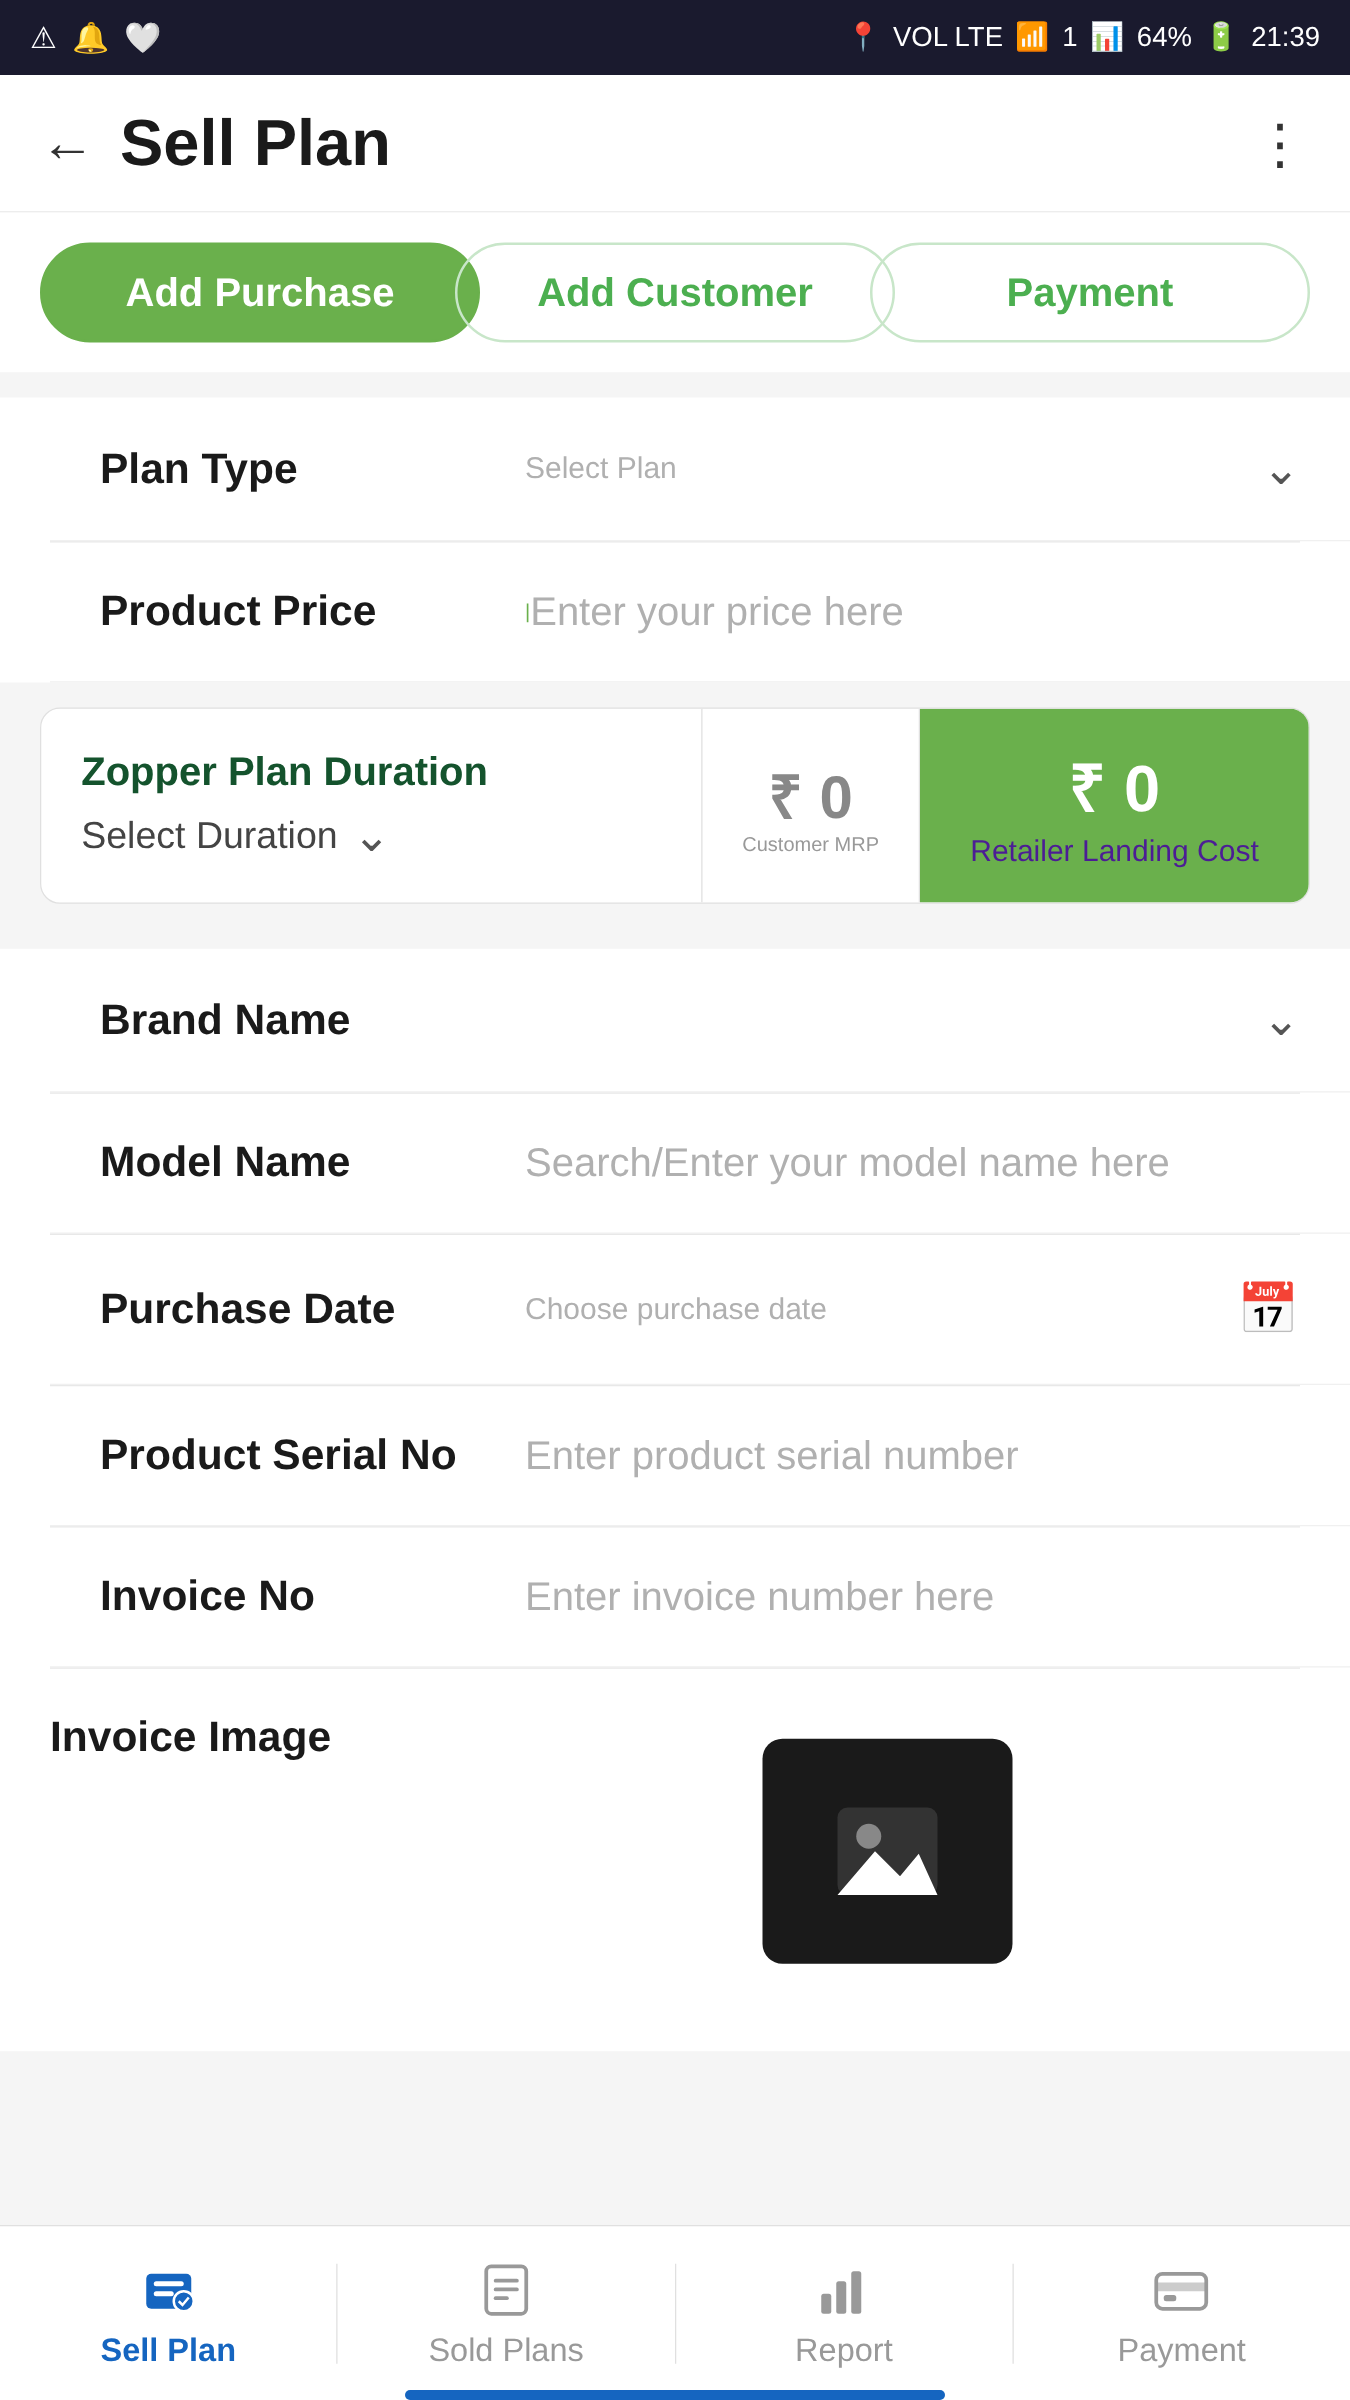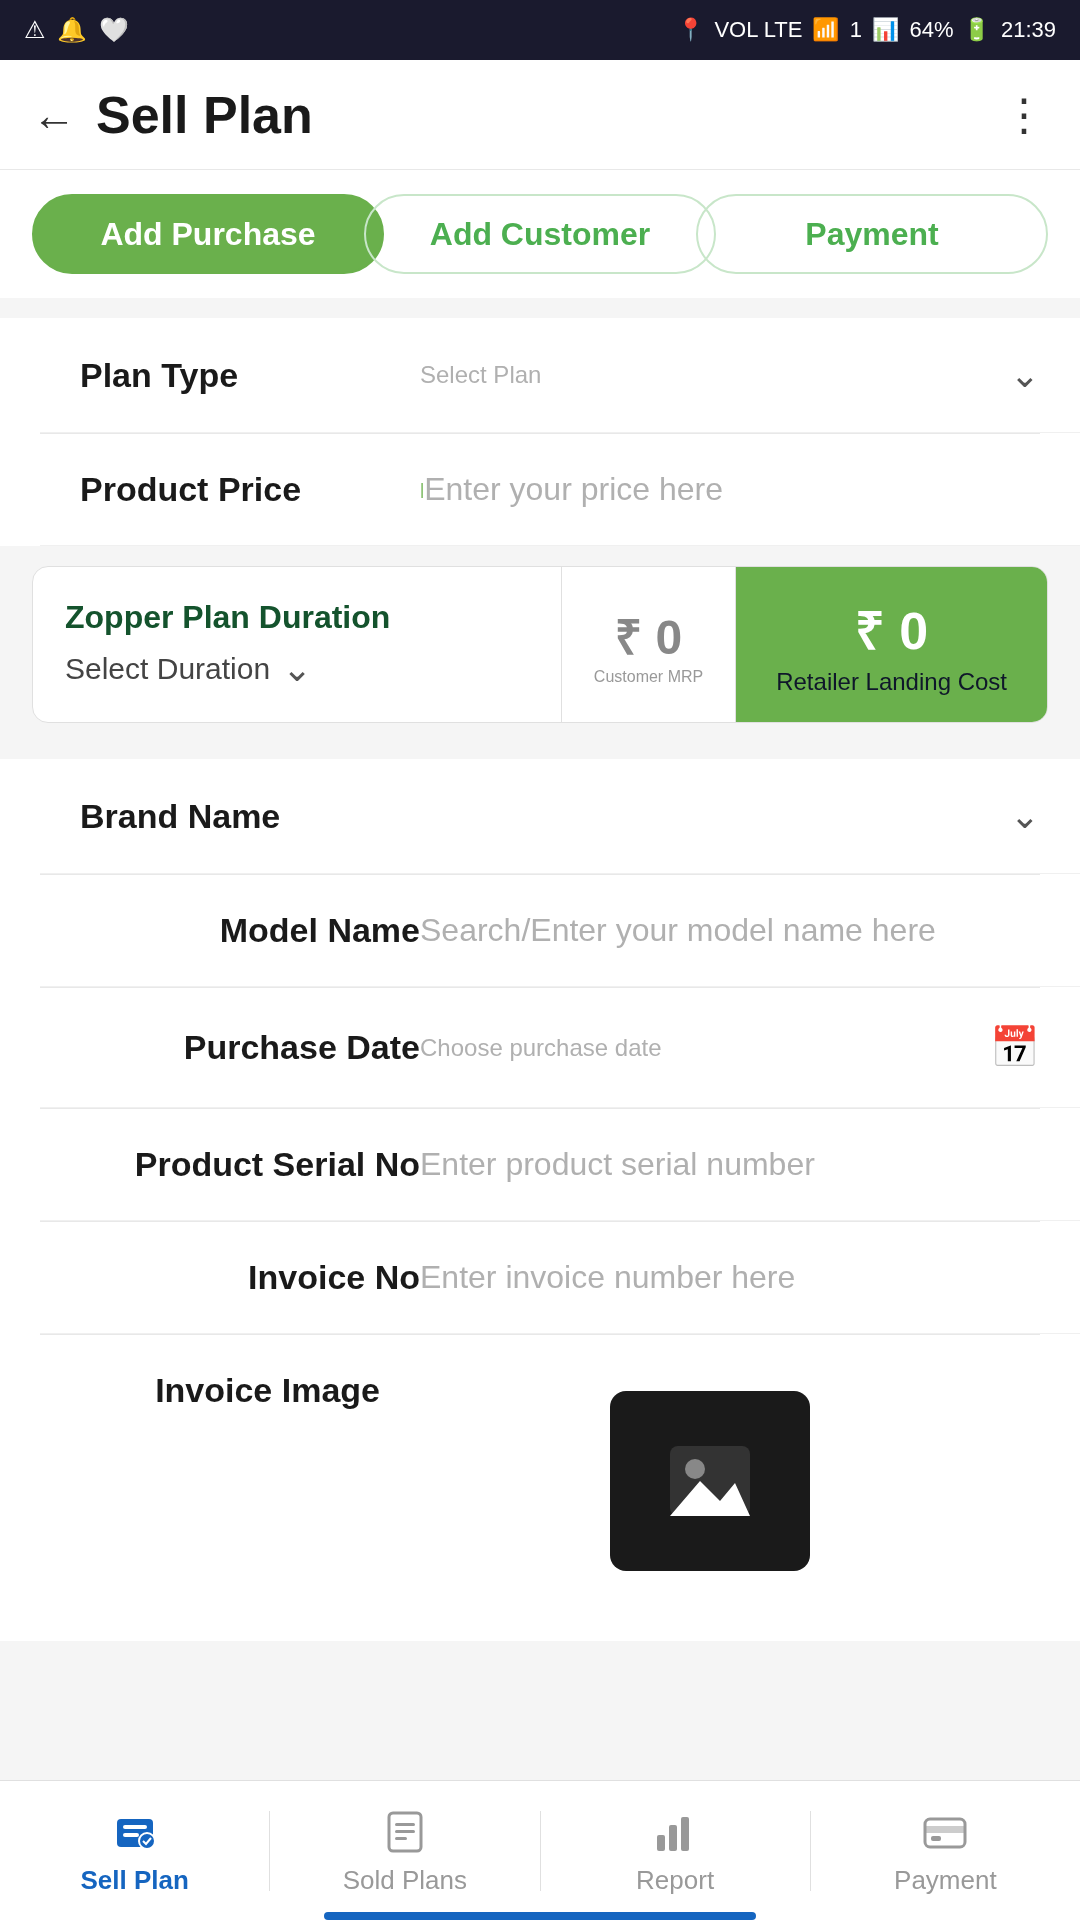--- a/index.html
+++ b/index.html
@@ -249,21 +249,21 @@
     }
 
     .retailer-price {
       font-size: 52px;
       font-weight: 700;
       color: white;
     }
 
     .retailer-label {
       font-size: 24px;
-      color: #0f172a;
+      color: #4c1d95;
       text-align: center;
       margin-top: 4px;
     }
 
     
     .calendar-icon {
       font-size: 40px;
       color: #888;
     }
 
@@ -343,21 +343,20 @@
       position: absolute;
       bottom: 0;
       left: 30%;
     }
 
     .form-label-small {
       font-size: 34px;
       font-weight: 600;
       color: #1a1a1a;
       min-width: 340px;
-      text-align: right;
     }
   </style>
 </head>
 <body>
 
 <div class="status-bar">
   <div class="status-left">
     <span>⚠</span>
     <span>🔔</span>
     <span>🤍</span>

